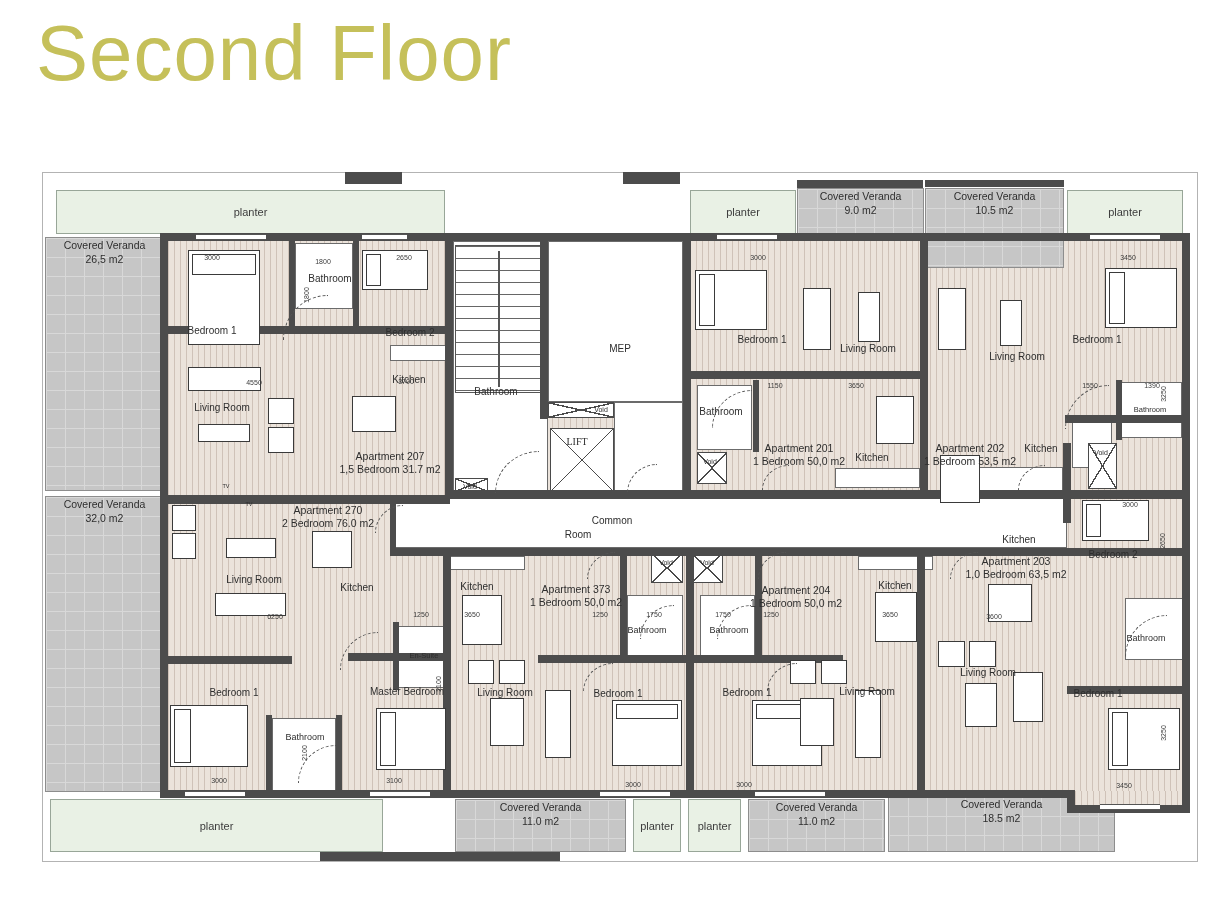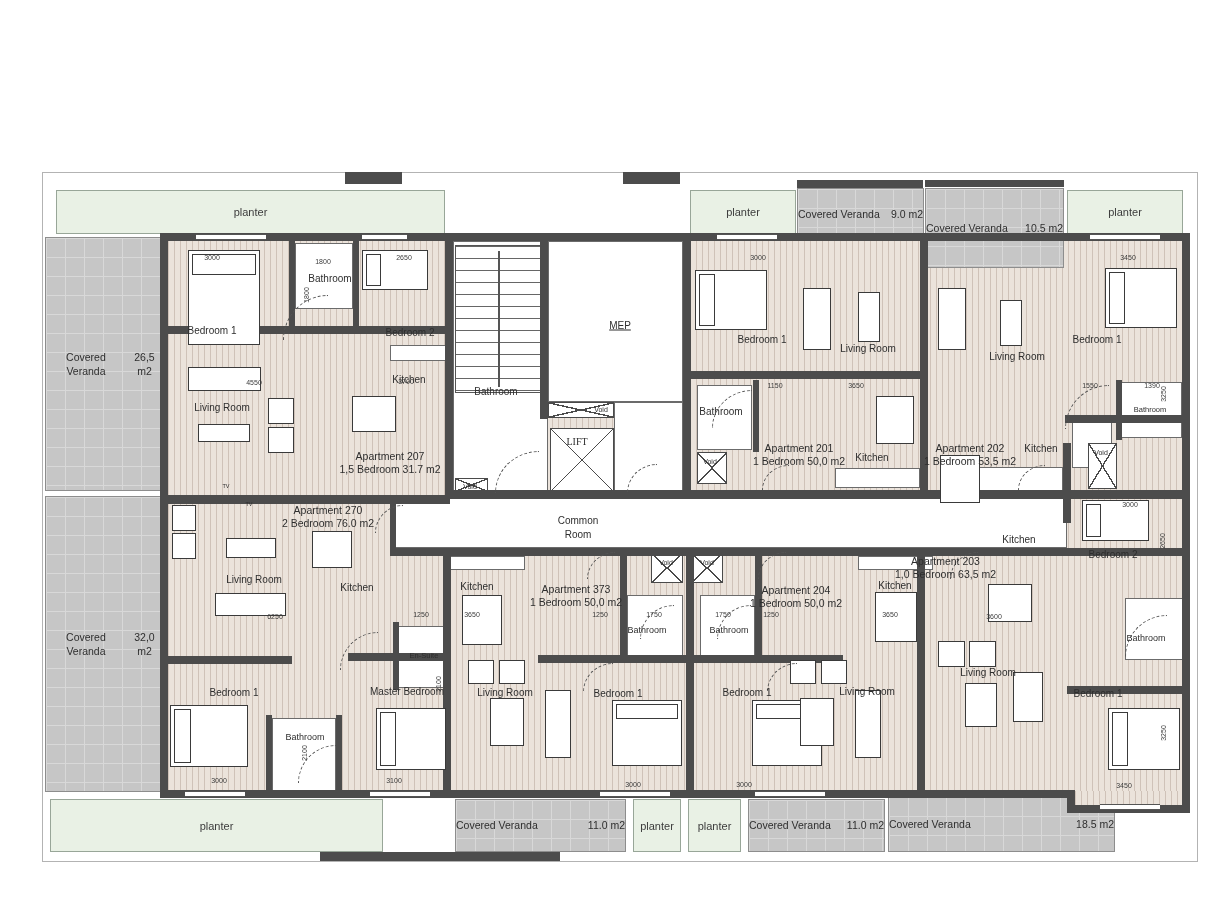--- a/index.html
+++ b/index.html
@@ -7,21 +7,21 @@
         font-family:"Liberation Sans","DejaVu Sans",sans-serif;overflow:hidden}
   .title{position:absolute;left:36px;top:8px;font-size:78px;font-weight:500;
          letter-spacing:1px;color:#c5c05a;white-space:nowrap}
   .abs{position:absolute;box-sizing:border-box}
   .boundary{border:1px solid #b3b3b3}
   .floor{background:#ebe3db;
          background-image:repeating-linear-gradient(90deg,#cfc2b8 0px,#cfc2b8 1px,transparent 1px,transparent 6px)}
   .planter{background:#e9f1e5;border:1px solid #98a698;display:flex;align-items:center;
            justify-content:center;font-size:11px;color:#3c3c3c}
   .veranda{background:#c6c6c6;border:1px solid #8d8d8d;color:#2e2e2e;font-size:10.5px;
-           display:flex;flex-direction:row;align-items:center;justify-content:space-between;text-align:center;line-height:1.35;
+           display:flex;flex-direction:column;align-items:center;justify-content:flex-start;text-align:center;line-height:1.35;
            background-image:linear-gradient(#d8d8d8 1px,transparent 1px),linear-gradient(90deg,#d8d8d8 1px,transparent 1px);
            background-size:19px 19px}
   .white{background:#fff;border:1px solid #6b6b6b}
   .wall{background:#4c4c4c}
   .win{background:#fff;border-top:1px solid #555;border-bottom:1px solid #555;height:6px}
   .stairs{background:#fff;border:1px solid #555;
           background-image:repeating-linear-gradient(180deg,#666 0 1px,transparent 1px 12px)}
   .rail{background:#555;width:2px}
   .xbox{background:#fff;border:1px solid #4a4a4a;
         background-image:linear-gradient(to top right,transparent calc(50% - .7px),#4a4a4a calc(50% - .7px),#4a4a4a calc(50% + .7px),transparent calc(50% + .7px)),
@@ -32,20 +32,21 @@
   .lbl{position:absolute;transform:translate(-50%,-50%);white-space:nowrap;color:#2e2e2e;font-size:10px}
   .apt{position:absolute;transform:translate(-50%,-50%);text-align:center;color:#2e2e2e;
        font-size:10.5px;line-height:1.25;white-space:nowrap}
   .dim{position:absolute;transform:translate(-50%,-50%);color:#3b3b3b;font-size:7px;white-space:nowrap}
   .dim.r{transform:translate(-50%,-50%) rotate(-90deg)}
 </style>
 </head>
 <body>
 
 <div id="page">
+  <div class="title">Second Floor</div>
   <div id="plan"></div>
 <div class="abs boundary" style="left: 42px; top: 172px; width: 1156px; height: 690px;"></div>
     <div class="abs floor" style="left: 168px; top: 241px; width: 1014px; height: 550px;"></div>
     <div class="abs planter" style="left: 56px; top: 190px; width: 389px; height: 44px;">
       <span>planter</span>
     </div>
     <div class="abs planter" style="left: 690px; top: 190px; width: 106px; height: 44px;">
       <span>planter</span>
     </div>
     <div class="abs planter" style="left: 1067px; top: 190px; width: 116px; height: 44px;">
@@ -242,32 +243,32 @@
     <div class="abs arc" style="left: 1125px; top: 615px; width: 42px; height: 42px;"></div>
     <div class="abs arc" style="left: 1065px; top: 385px; width: 44px; height: 44px;"></div>
     <div class="abs arc" style="left: 712px; top: 390px; width: 40px; height: 38px;"></div>
     <div class="abs arc" style="left: 583px; top: 663px; width: 30px; height: 29px;"></div>
     <div class="abs arc" style="left: 767px; top: 663px; width: 30px; height: 29px;"></div>
     <div class="lbl" style="left: 212px; top: 330px;">Bedroom 1</div>
     <div class="lbl" style="left: 330px; top: 278px;">Bathroom</div>
     <div class="lbl" style="left: 410px; top: 332px;">Bedroom 2</div>
     <div class="lbl" style="left: 409px; top: 379px;">Kitchen</div>
     <div class="lbl" style="left: 222px; top: 407px;">Living Room</div>
-    <div class="lbl" style="left: 620px; top: 325px; text-decoration: underline;">MEP</div>
+    <div class="lbl" style="left: 620px; top: 348px;">MEP</div>
     <div class="lbl" style="left: 496px; top: 391px;">Bathroom</div>
     <div class="lbl" style="left: 577px; top: 441px; font-family: Liberation Serif, serif;">LIFT</div>
     <div class="lbl" style="left: 762px; top: 339px;">Bedroom 1</div>
     <div class="lbl" style="left: 868px; top: 348px;">Living Room</div>
     <div class="lbl" style="left: 721px; top: 411px;">Bathroom</div>
     <div class="lbl" style="left: 872px; top: 457px;">Kitchen</div>
     <div class="lbl" style="left: 1017px; top: 356px;">Living Room</div>
     <div class="lbl" style="left: 1097px; top: 339px;">Bedroom 1</div>
     <div class="lbl" style="left: 1150px; top: 409px; font-size: 7.5px;">Bathroom</div>
     <div class="lbl" style="left: 1041px; top: 448px;">Kitchen</div>
-    <div class="lbl" style="left: 578px; top: 520px;">Common</div>
+    <div class="lbl" style="left: 612px; top: 520px;">Common</div>
     <div class="lbl" style="left: 578px; top: 534px;">Room</div>
     <div class="lbl" style="left: 254px; top: 579px;">Living Room</div>
     <div class="lbl" style="left: 357px; top: 587px;">Kitchen</div>
     <div class="lbl" style="left: 477px; top: 586px;">Kitchen</div>
     <div class="lbl" style="left: 895px; top: 585px;">Kitchen</div>
     <div class="lbl" style="left: 1019px; top: 539px;">Kitchen</div>
     <div class="lbl" style="left: 1113px; top: 554px;">Bedroom 2</div>
     <div class="lbl" style="left: 647px; top: 630px; font-size: 9px;">Bathroom</div>
     <div class="lbl" style="left: 729px; top: 630px; font-size: 9px;">Bathroom</div>
     <div class="lbl" style="left: 1146px; top: 638px; font-size: 9px;">Bathroom</div>
@@ -298,21 +299,21 @@
       <div>2 Bedroom 76.0 m2</div>
     </div>
     <div class="apt" style="left: 576px; top: 596px;">
       <div>Apartment 373</div>
       <div>1 Bedroom 50,0 m2</div>
     </div>
     <div class="apt" style="left: 796px; top: 597px;">
       <div>Apartment 204</div>
       <div>1 Bedroom 50,0 m2</div>
     </div>
-    <div class="apt" style="left: 928px; top: 568px; padding-left: 35px;">
+    <div class="apt" style="left: 1016px; top: 568px;">
       <div>Apartment 203</div>
       <div>1,0 Bedroom 63,5 m2</div>
     </div>
     <div class="apt" style="left: 799px; top: 455px;">
       <div>Apartment 201</div>
       <div>1 Bedroom 50,0 m2</div>
     </div>
     <div class="apt" style="left: 970px; top: 455px;">
       <div>Apartment 202</div>
       <div>1 Bedroom 53,5 m2</div>

